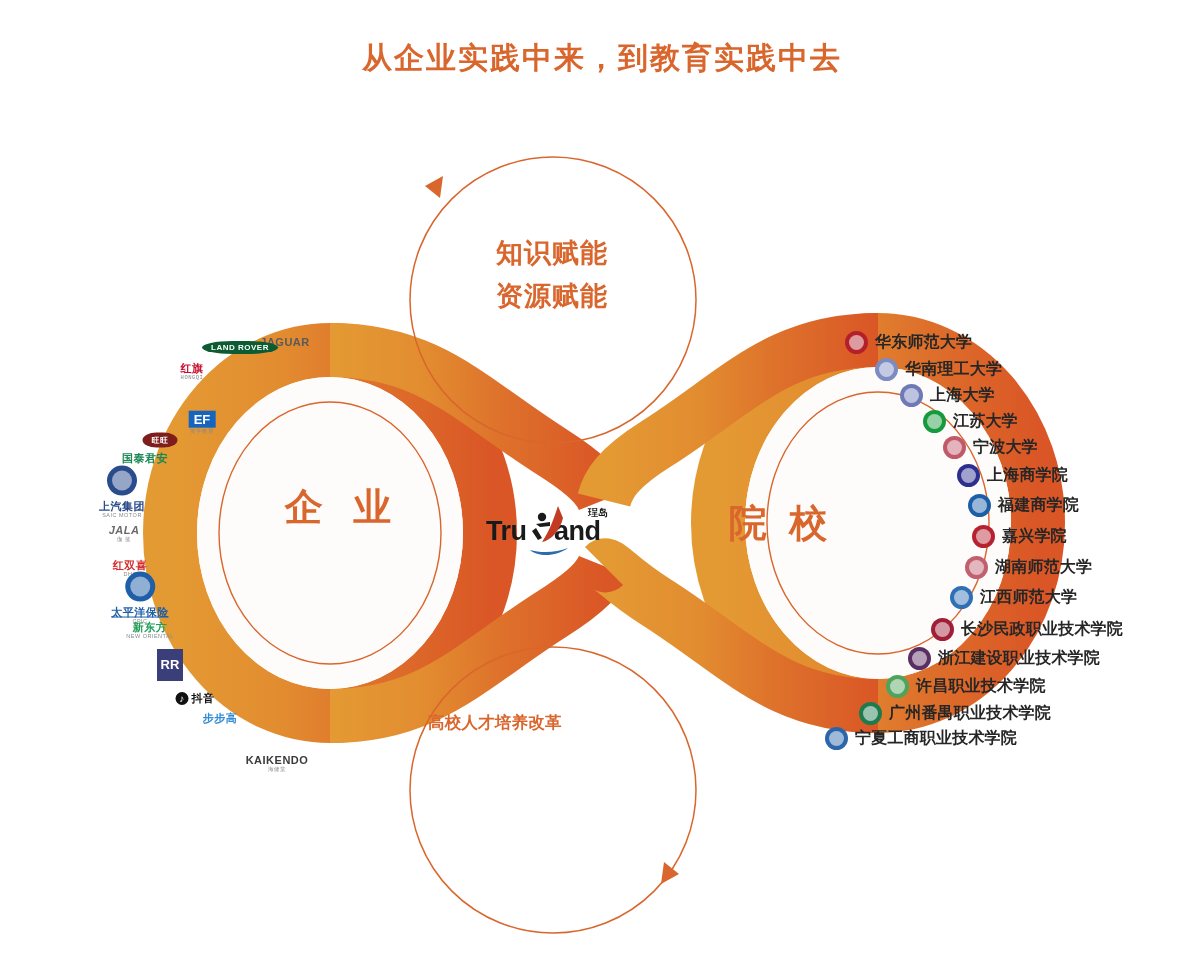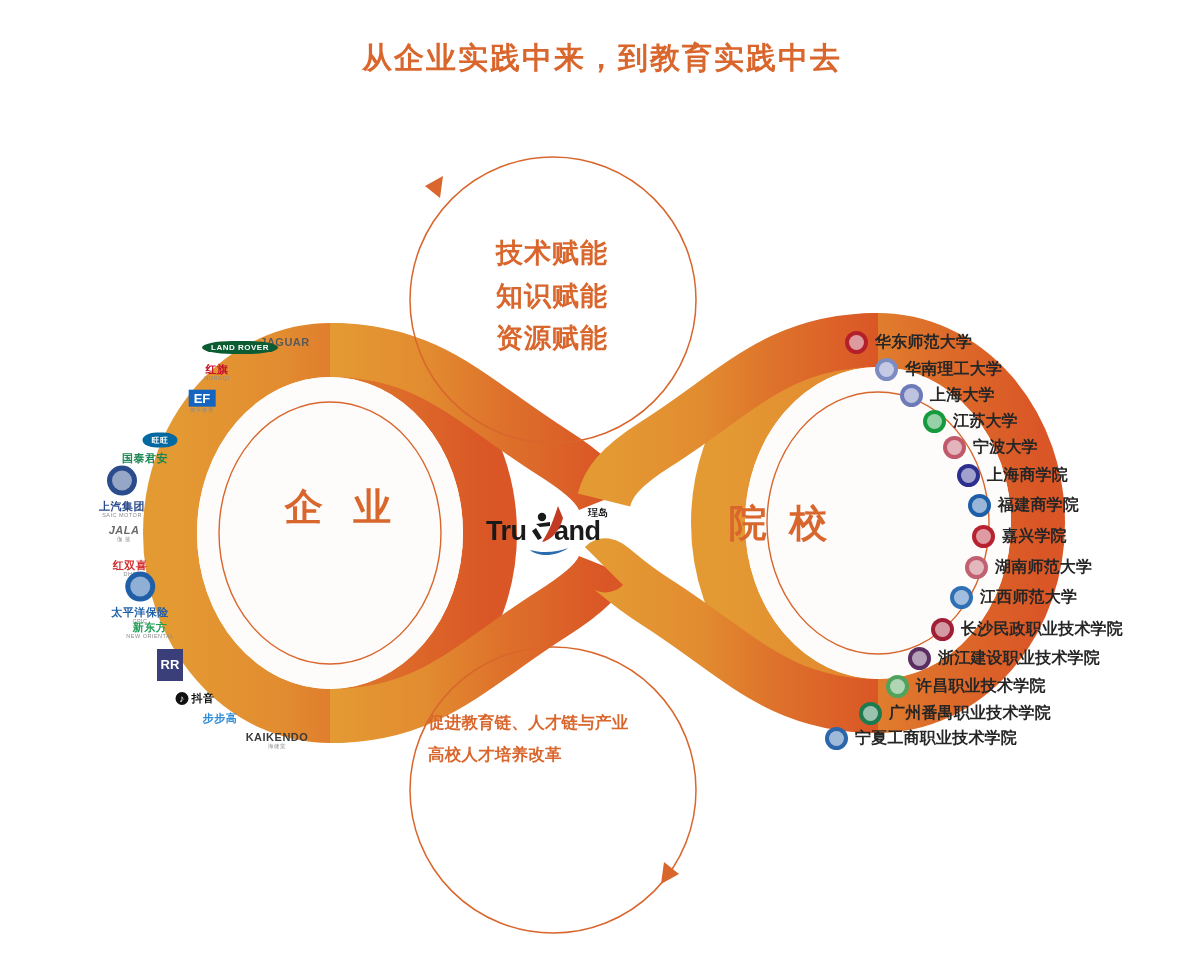--- a/index.html
+++ b/index.html
@@ -275,27 +275,25 @@
 
     <circle cx="553" cy="790" r="143" fill="none" stroke="#D9662C" stroke-width="1.5"></circle>
 
     <g>
       <path d="M 679,874 L 661,884 L 664,862 Z" fill="#D9662C"></path>
     </g>
   </svg>
 </div>
 
 <div class="ov" id="top-circle-text">
-  <div>技术赋能</div>
   <div>知识赋能</div>
   <div>资源赋能</div>
 </div>
 
 <div class="ov" id="bottom-circle-text">
-  <div>促进教育链、人才链与产业</div>
   <div>高校人才培养改革</div>
 </div>
 
 <div class="ov" id="label-enterprise">企 业</div>
 
 <div class="ov" id="label-college">院 校</div>
 
 <div class="ov" id="center-logo">
   <svg width="140" height="62" viewBox="0 0 140 62" xmlns="http://www.w3.org/2000/svg">
     <text x="2" y="40" font-family="Liberation Sans, sans-serif" font-size="27" font-weight="bold" fill="#1a1a1a" letter-spacing="-0.5">Tru</text>
@@ -371,56 +369,56 @@
       <span class="uni-badge" style="background: rgb(44, 102, 170);"></span>
       <span class="uni-name">宁夏工商职业技术学院</span>
     </div>
   </div>
 
 <div id="company-list">
     <div class="co-item" style="left: 193px; top: 22px;">
       <div class="co-text" style="color: rgb(90, 90, 90);"><span>JAGUAR</span></div>
     </div>
     <div class="co-item" style="left: 148px; top: 25px;"><span class="co-pill" style="background: rgb(11, 91, 51);"><span>LAND ROVER</span></span></div>
-    <div class="co-item" style="left: 125px; top: 52px;">
+    <div class="co-item" style="left: 100px; top: 52px; font-family: Liberation Mono, monospace;">
       <div class="co-text" style="color: rgb(200, 16, 46);"><span>红旗</span></div>
       <div class="co-sub">HONGQI</div>
     </div>
-    <div class="co-item" style="left: 88px; top: 81px; padding-left: 44px;"><span class="co-box" style="background: rgb(21, 101, 192);"><span>EF</span></span><div class="co-sub">英孚教育</div></div>
-    <div class="co-item" style="left: 68px; top: 118px;"><span class="co-pill" style="background: #0369a1;"><span>旺旺</span></span></div>
+    <div class="co-item" style="left: 88px; top: 102px; padding-left: 44px;"><span class="co-box" style="background: rgb(21, 101, 192);"><span>EF</span></span><div class="co-sub">英孚教育</div></div>
+    <div class="co-item" style="left: 68px; top: 118px;"><span class="co-pill" style="background: #7f1d1d;"><span>旺旺</span></span></div>
     <div class="co-item" style="left: 53px; top: 138px;">
       <div class="co-text" style="color: rgb(27, 135, 84);"><span>国泰君安</span></div>
     </div>
     <div class="co-item" style="left: 30px; top: 172px;">
       <div><span class="co-round" style="background: rgb(43, 76, 140);"></span></div>
       <div class="co-text" style="color: rgb(43, 76, 140);"><span>上汽集团</span></div>
       <div class="co-sub">SAIC MOTOR</div>
     </div>
     <div class="co-item" style="left: 32px; top: 213px;">
       <div class="co-text" style="color: rgb(106, 106, 106); font-style: italic;"><span>JALA</span></div>
       <div class="co-sub">伽 蓝</div>
     </div>
     <div class="co-item" style="left: 38px; top: 248px;">
       <div class="co-text" style="color: rgb(211, 47, 47);"><span>红双喜</span></div>
       <div class="co-sub">DHS</div>
     </div>
     <div class="co-item" style="left: 48px; top: 278px;">
       <div><span class="co-round" style="background: rgb(31, 95, 168);"></span></div>
-      <div class="co-text" style="color: rgb(31, 95, 168);"><span>太平洋保险</span></div>
+      <div class="co-text" style="color: rgb(31, 95, 168); text-decoration: underline;"><span>太平洋保险</span></div>
       <div class="co-sub">CPIC</div>
     </div>
     <div class="co-item" style="left: 58px; top: 310px;">
       <div class="co-text" style="color: rgb(30, 158, 84);"><span>新东方</span></div>
       <div class="co-sub">NEW ORIENTAL</div>
     </div>
     <div class="co-item" style="left: 78px; top: 345px;"><span class="co-rr">RR</span><div class="co-text" style="color: rgb(58, 63, 122); font-size: 0px;"></div></div>
     <div class="co-item" style="left: 103px; top: 377px;"><div class="co-text co-tt" style="color: rgb(17, 17, 17);">
         <span class="tt-note">♪</span>
         <span>抖音</span>
       </div></div>
     <div class="co-item" style="left: 128px; top: 398px;">
       <div class="co-text" style="color: rgb(46, 139, 214);"><span>步步高</span></div>
     </div>
-    <div class="co-item" style="left: 185px; top: 420px;">
+    <div class="co-item" style="left: 185px; top: 443px;">
       <div class="co-text" style="color: rgb(58, 58, 58);"><span>KAIKENDO</span></div>
       <div class="co-sub">海健堂</div>
     </div>
   </div>
 
 </body></html>

